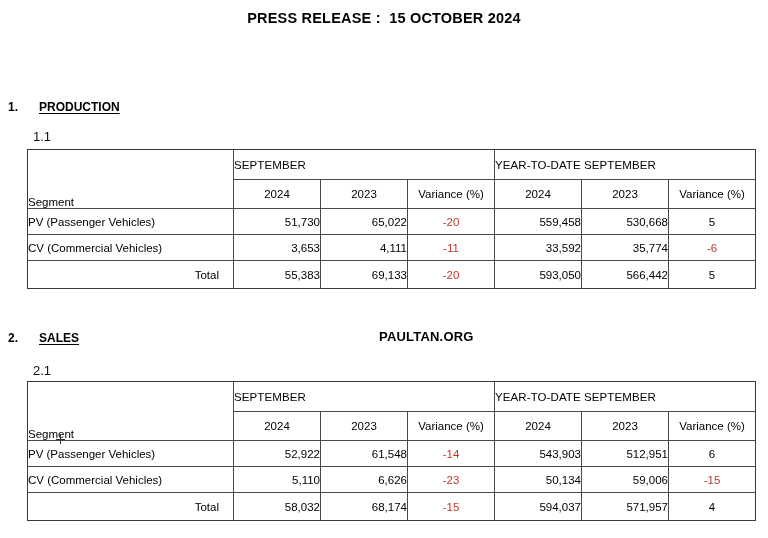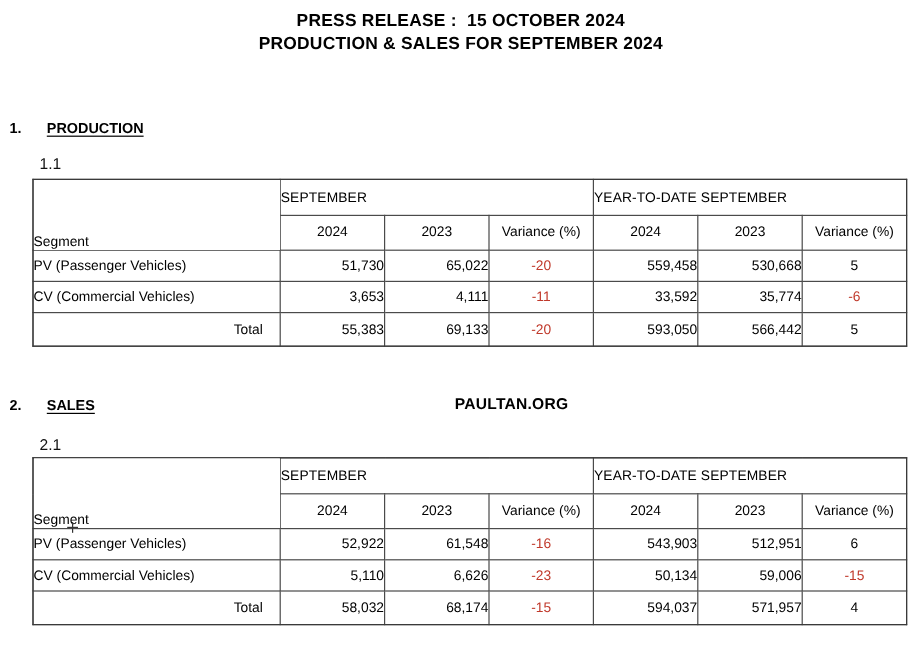--- a/index.html
+++ b/index.html
@@ -177,21 +177,20 @@
     text-align: right;
     padding-right: 14px;
   }
   .neg { color: #c0392b; }
 </style>
 </head>
 <body>
 
 <div class="title-block">
   <div class="title-line">PRESS RELEASE :  15 OCTOBER 2024</div>
-  <div class="title-line">PRODUCTION &amp; SALES FOR SEPTEMBER 2024</div>
 </div>
 
 <div class="section" id="section-production">
   <span class="section-num">1.</span>
   <span class="section-label">PRODUCTION</span>
 </div>
 <div class="subnum" id="subnum-1">1.1</div>
 
 <div class="tbl-wrap" id="table-production">
   <table class="mat">
@@ -285,21 +284,21 @@
         <td class="hsub">Variance (%)</td>
         <td class="hsub">2024</td>
         <td class="hsub">2023</td>
         <td class="hsub">Variance (%)</td>
       </tr>
 
       <tr>
         <td class="row-label">PV (Passenger Vehicles)</td>
         <td class="cell-num">52,922</td>
         <td class="cell-num">61,548</td>
-        <td class="cell-var neg" style="color: rgb(192, 57, 43);">-16</td>
+        <td class="cell-var neg" style="color: rgb(192, 57, 43);">-14</td>
         <td class="cell-num">543,903</td>
         <td class="cell-num">512,951</td>
         <td class="cell-var">6</td>
       </tr>
       <tr>
         <td class="row-label">CV (Commercial Vehicles)</td>
         <td class="cell-num">5,110</td>
         <td class="cell-num">6,626</td>
         <td class="cell-var neg" style="color: rgb(192, 57, 43);">-23</td>
         <td class="cell-num">50,134</td>

